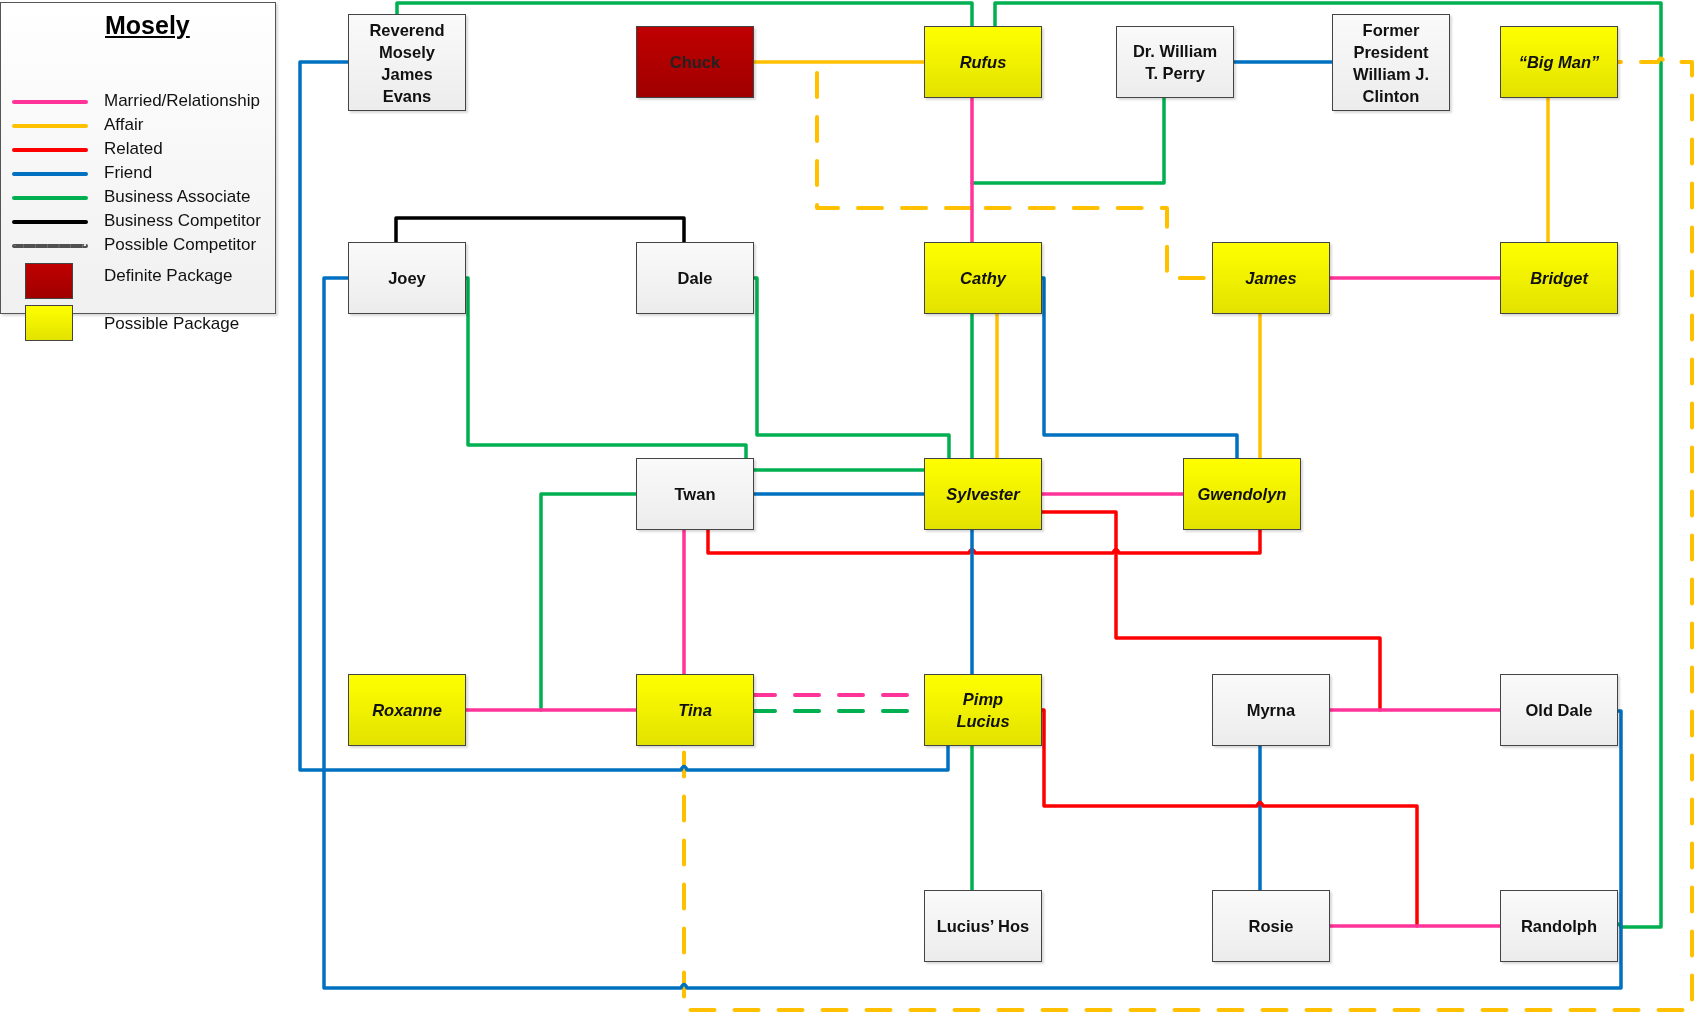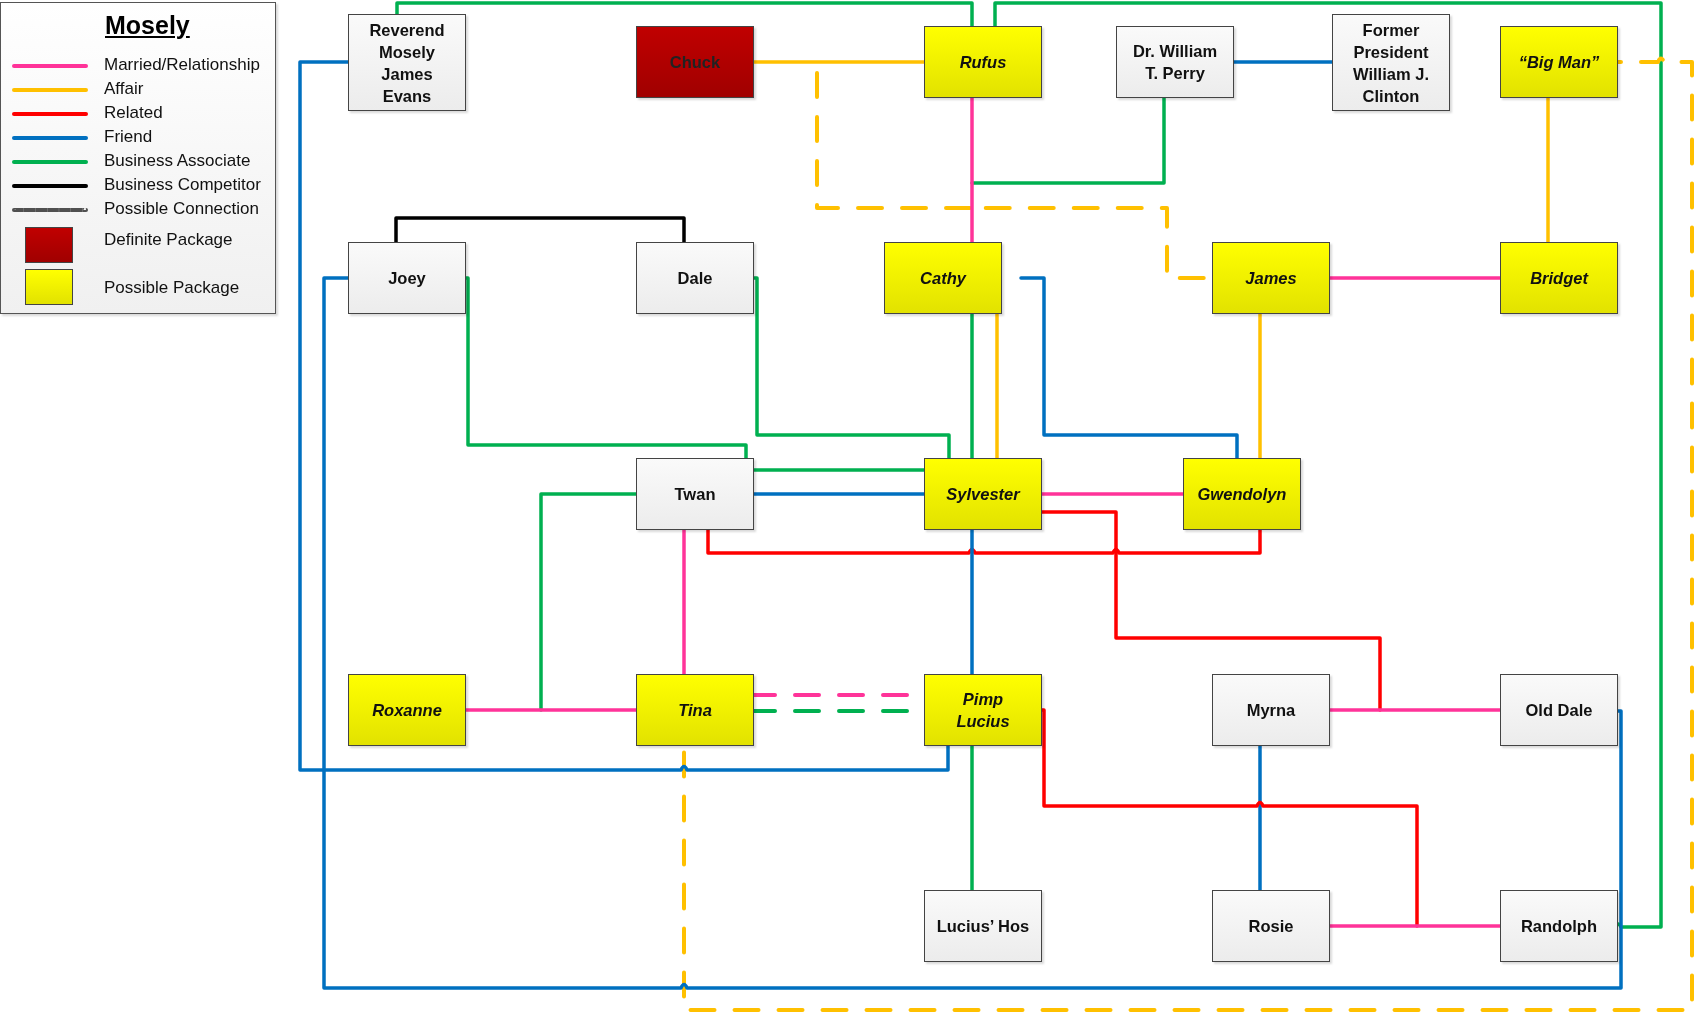--- a/index.html
+++ b/index.html
@@ -8,21 +8,21 @@
   .legend {
     position:absolute; left:0; top:2px; width:276px; height:312px;
     border:1px solid #555; box-sizing:border-box;
     background:linear-gradient(#ffffff, #f0f0f0);
     box-shadow:2px 2px 2px rgba(0,0,0,0.15);
   }
   .legend-title {
     position:absolute; left:104px; top:8px; font-size:25px; font-weight:bold;
     text-decoration:underline; color:#000;
   }
-  .legend-row { position:absolute; left:0; width:276px; height:22px; }
+  .legend-row { position:absolute; left:0; width:276px; height:22px;margin-top:36px; }
   .legend-line { position:absolute; left:11px; top:9px; width:76px; height:0; border-top:4px solid #000; border-radius:2px; }
   .legend-label { position:absolute; left:103px; top:0; font-size:17px; color:#111; white-space:nowrap; }
   .legend-swatch { position:absolute; left:24px; width:48px; height:36px; border:1px solid #444; box-sizing:border-box; }
   .node {
     position:absolute; width:118px; height:72px; box-sizing:border-box;
     border:1.5px solid #444; display:flex; align-items:center; justify-content:center;
     text-align:center; font-weight:bold; font-size:16.5px; line-height:22px; color:#111;
     box-shadow:2px 2px 2px rgba(0,0,0,0.15);
     background:linear-gradient(#fafafa, #ececec);
     cursor:pointer;
@@ -96,21 +96,21 @@
   <div class="legend-row" style="top:148px">
     <div class="legend-line" style="border-color:#00b050"></div>
     <div class="legend-label">Business Associate</div>
   </div>
   <div class="legend-row" style="top:172px">
     <div class="legend-line" style="border-color:#000000"></div>
     <div class="legend-label">Business Competitor</div>
   </div>
   <div class="legend-row" style="top:196px">
     <div class="legend-line" style="border-top:4px dashed #505050; border-color:#505050"></div>
-    <div class="legend-label">Possible Connection</div>
+    <div class="legend-label">Possible Competitor</div>
   </div>
   <div class="legend-row" style="top:266px; height:40px">
     <div class="legend-swatch" style="top:0; background:linear-gradient(#ffff00,#e2e200)"></div>
     <div class="legend-label" style="top:9px">Possible Package</div>
   </div>
   <div class="legend-row" style="top:224px; height:40px">
     <div class="legend-swatch" style="top:0; background:linear-gradient(#c00000,#a00000)"></div>
     <div class="legend-label" style="top:3px">Definite Package</div>
   </div>
 </div>
@@ -140,21 +140,21 @@
 <div class="node possible" style="left:1500px; top:26px">
     <span>“Big Man”</span>
   </div>
 
 <div class="node" style="left:348px; top:242px">
     <span>Joey</span>
   </div>
 <div class="node" style="left:636px; top:242px">
     <span>Dale</span>
   </div>
-<div class="node possible" style="left:884px; top:242px">
+<div class="node possible" style="left:924px; top:242px">
     <span>Cathy</span>
   </div>
 <div class="node possible" style="left:1212px; top:242px">
     <span>James</span>
   </div>
 <div class="node possible" style="left:1500px; top:242px">
     <span>Bridget</span>
   </div>
 
 <div class="node" style="left:636px; top:458px">

